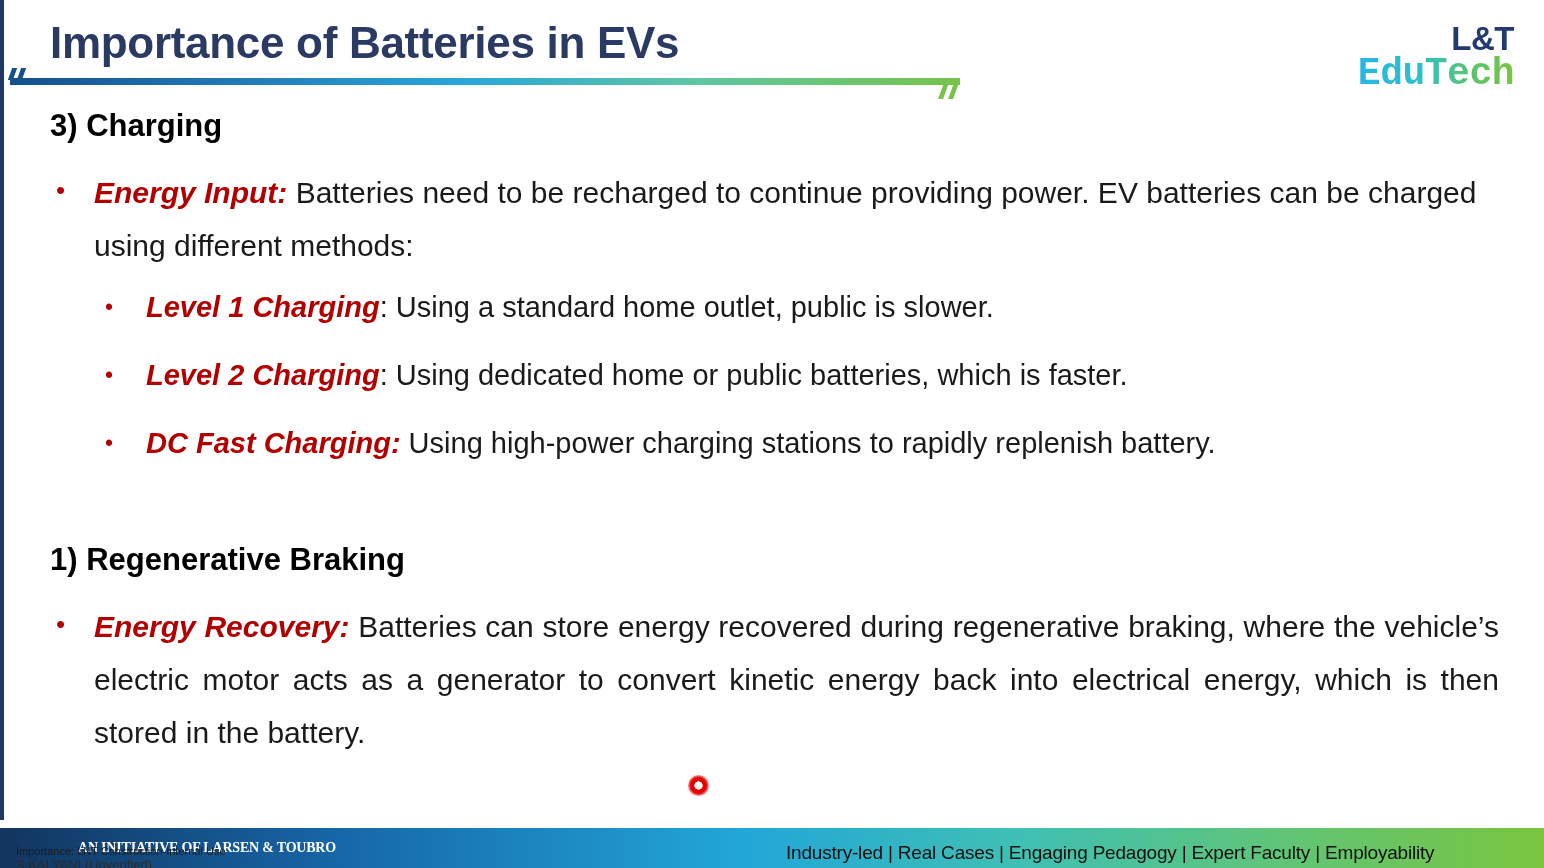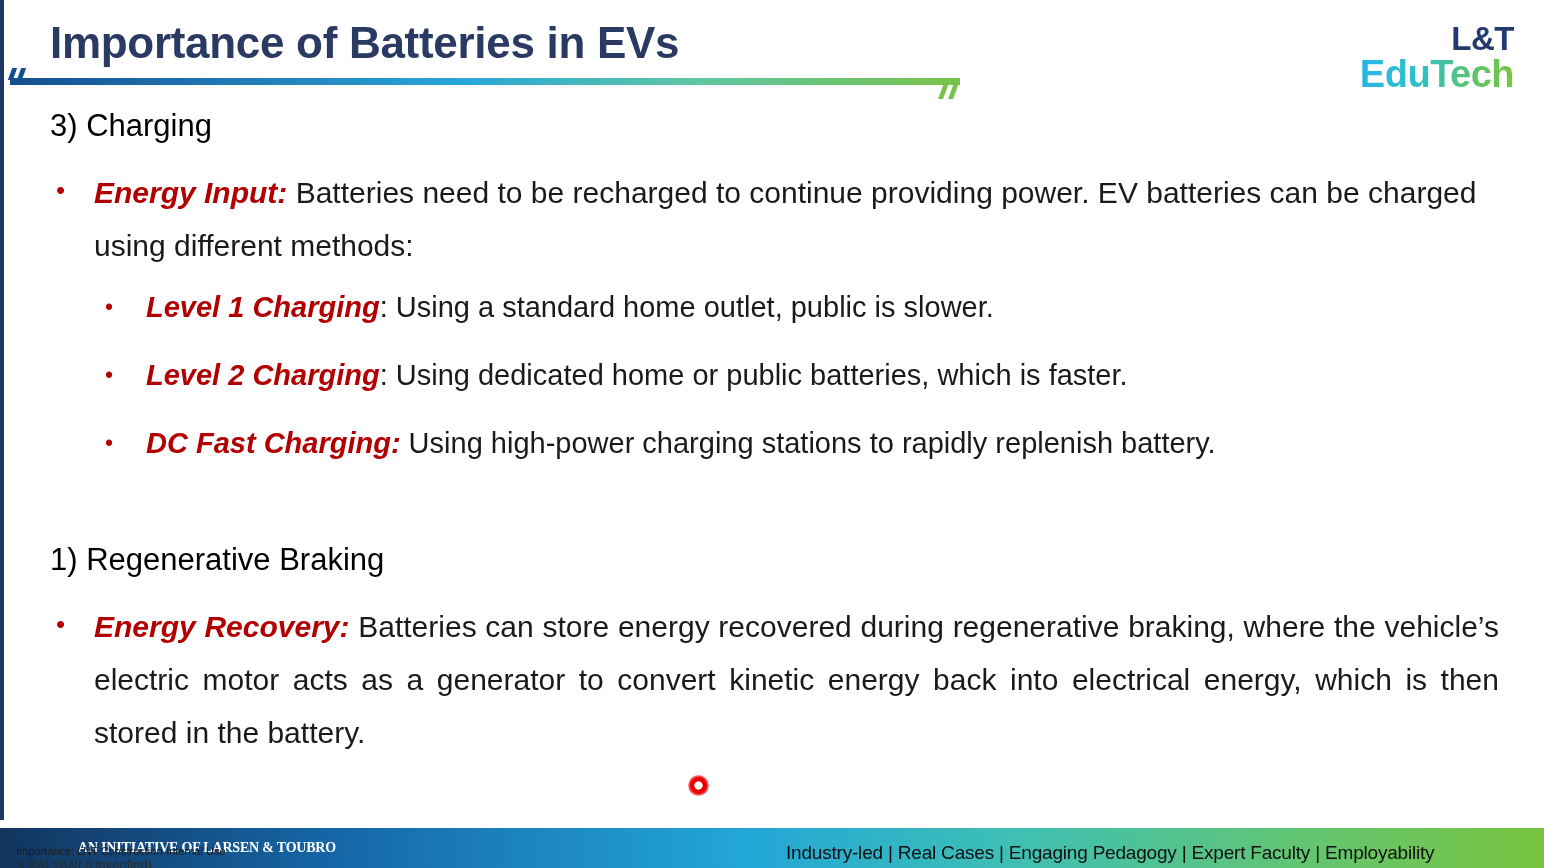--- a/index.html
+++ b/index.html
@@ -116,40 +116,40 @@
     font-size: 33px;
     font-weight: bold;
     color: #223a70;
     letter-spacing: -0.5px;
     font-family: "Liberation Sans", sans-serif;
   }
   .logo-edutech {
     font-size: 38px;
     font-weight: bold;
     letter-spacing: -0.5px;
-    font-family: Liberation Sans, sans-serif;
+    font-family: Liberation Mono, monospace;
     background: linear-gradient(to right, #27b6e6 0%, #2ec1c8 40%, #59c46e 72%, #79c53f 100%);
     -webkit-background-clip: text;
     background-clip: text;
     color: transparent;
     -webkit-text-fill-color: transparent;
   }
 
   
   .body-area {
     position: absolute;
     left: 0px;
     top: 108px;
     width: 1544px;
     height: 712px;
   }
 
   .section-heading {
     font-size: 31px;
-    font-weight: normal;
+    font-weight: bold;
     color: #000000;
     margin-left: 50px;
     font-family: "Liberation Sans", sans-serif;
   }
 
   .bullet-row {
     display: flex;
     margin-left: 50px;
     margin-right: 45px;
   }

